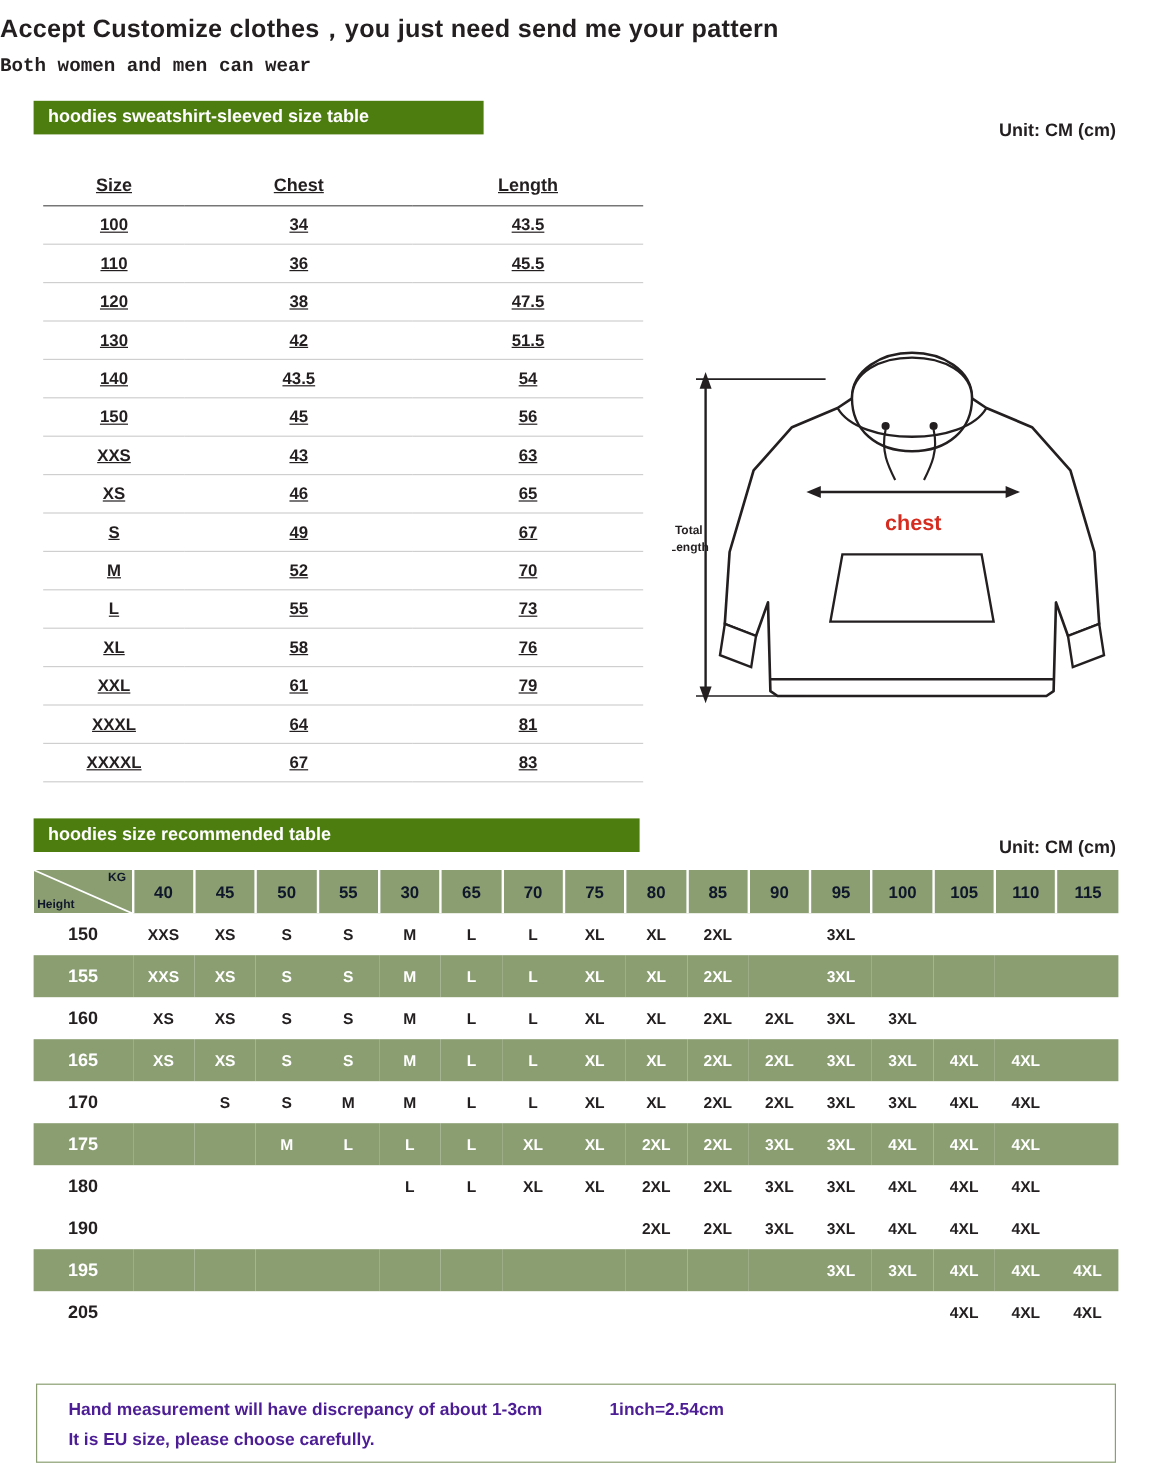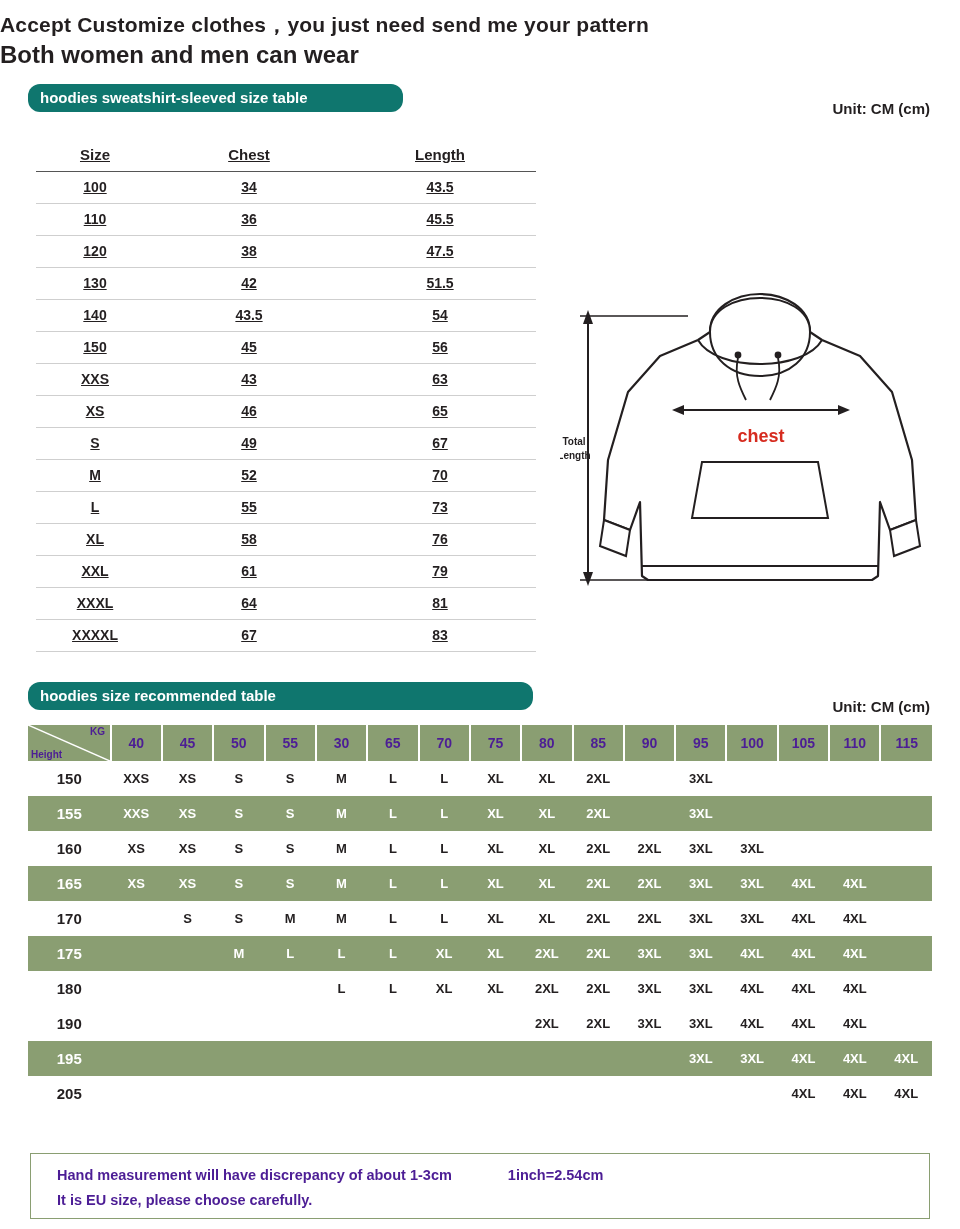--- a/index.html
+++ b/index.html
@@ -25,45 +25,45 @@
   .heading {
     padding-top: 10px;
   }
   .heading-line1 {
     font-size: 21px;
     font-weight: bold;
     letter-spacing: 0.2px;
     line-height: 30px;
   }
   .heading-line2 {
-    font-size: 24px;
+    font-size: 16px;
     font-weight: bold;
     line-height: 30px;
+    font-family: Liberation Mono, monospace;
   }
 
   
   .banner-row {
     position: relative;
     height: 30px;
     margin-top: 14px;
   }
   .banner {
     position: absolute;
     left: 28px;
     top: 0;
     height: 28px;
     line-height: 28px;
-    background: #0f766e;
+    background: #4d7c0f;
     color: #ffffff;
     font-size: 15px;
     font-weight: bold;
     padding: 0 14px 0 12px;
     box-sizing: border-box;
     white-space: nowrap;
-    border-radius: 12px;
   }
   .banner.b1 { width: 375px; }
   .banner.b2 { width: 505px; }
   .unit {
     position: absolute;
     right: 30px;
     top: 16px;
     font-size: 15px;
     font-weight: bold;
     color: #231f20;
@@ -125,21 +125,21 @@
     font-size: 13px;
   }
   table.rec-table td, table.rec-table th {
     text-align: center;
     padding: 0;
     height: 35px;
     vertical-align: middle;
   }
   table.rec-table .hdr td {
     background: #8a9e72;
-    color: #4c1d95;
+    color: #0f172a;
     font-weight: bold;
     font-size: 14px;
     border-right: 2px solid #ffffff;
     height: 36px;
   }
   table.rec-table .hdr td:last-child { border-right: none; }
   .corner-cell {
     position: relative;
     background: #8a9e72;
     color: #ffffff;

